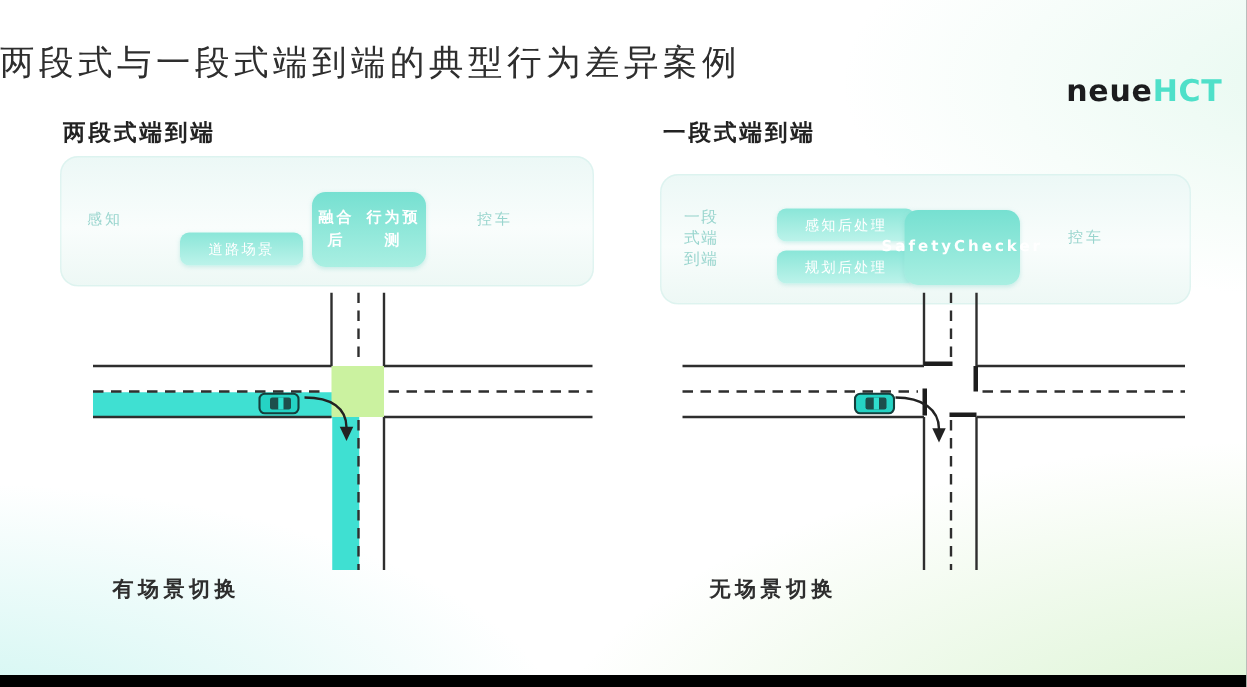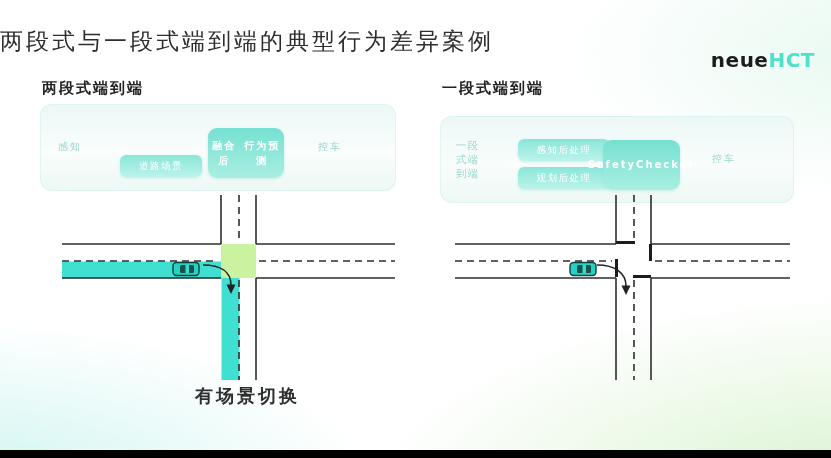--- a/index.html
+++ b/index.html
@@ -49,22 +49,22 @@
   .road-dash{stroke:#2e2e2e;stroke-width:1.6;fill:none;stroke-dasharray:7 5;}
   .road-stub{stroke:#1d1d1d;stroke-width:3;fill:none;}
   .hl{fill:#3fe0d2;}
   .junction{fill:#cbf2a0;}
   .car-body{fill:#25d3c4;stroke:#143f3c;stroke-width:1.4;}
   .car-cabin{fill:#1d4f4c;}
   .car-gap{fill:#2fe0cf;}
   .arrow{stroke:#222;stroke-width:1.6;fill:none;}
   .arrow-head{fill:#222;}
   .caption{
-    position:absolute;top:384px;width:345px;text-align:center;
-    font-size:18px;font-weight:bold;color:#2e2e2e;letter-spacing:3px;
+    position:absolute;top:384px;width:345px;
+    font-size:14px;font-weight:bold;color:#2e2e2e;letter-spacing:3px;
   }
   .cap-left{left:75px;} .cap-right{left:473px;}
 </style>
 </head>
 <body>
 
 <div class="stage">
 
   <div class="title">两段式与一段式端到端的典型行为差异案例</div>
 
@@ -134,15 +134,16 @@
     <g transform="translate(133,74)">
       <rect class="car-body" x="-13" y="-6.5" width="26" height="13" rx="3.5"></rect>
       <rect class="car-cabin" x="-6" y="-4" width="14" height="8" rx="1.5"></rect>
       <rect class="car-gap" x="-0.5" y="-4" width="3.5" height="8"></rect>
     </g>
 
     <path class="arrow" d="M147,70 C165,70 176,78 176,91"></path>
     <polygon class="arrow-head" points="171.5,90.5 180.5,90.5 176,100"></polygon>
   </svg>
 
+  <div class="caption cap-right">无场景切换</div>
 
   <div class="letterbox"></div>
 </div>
 
 </body></html>

